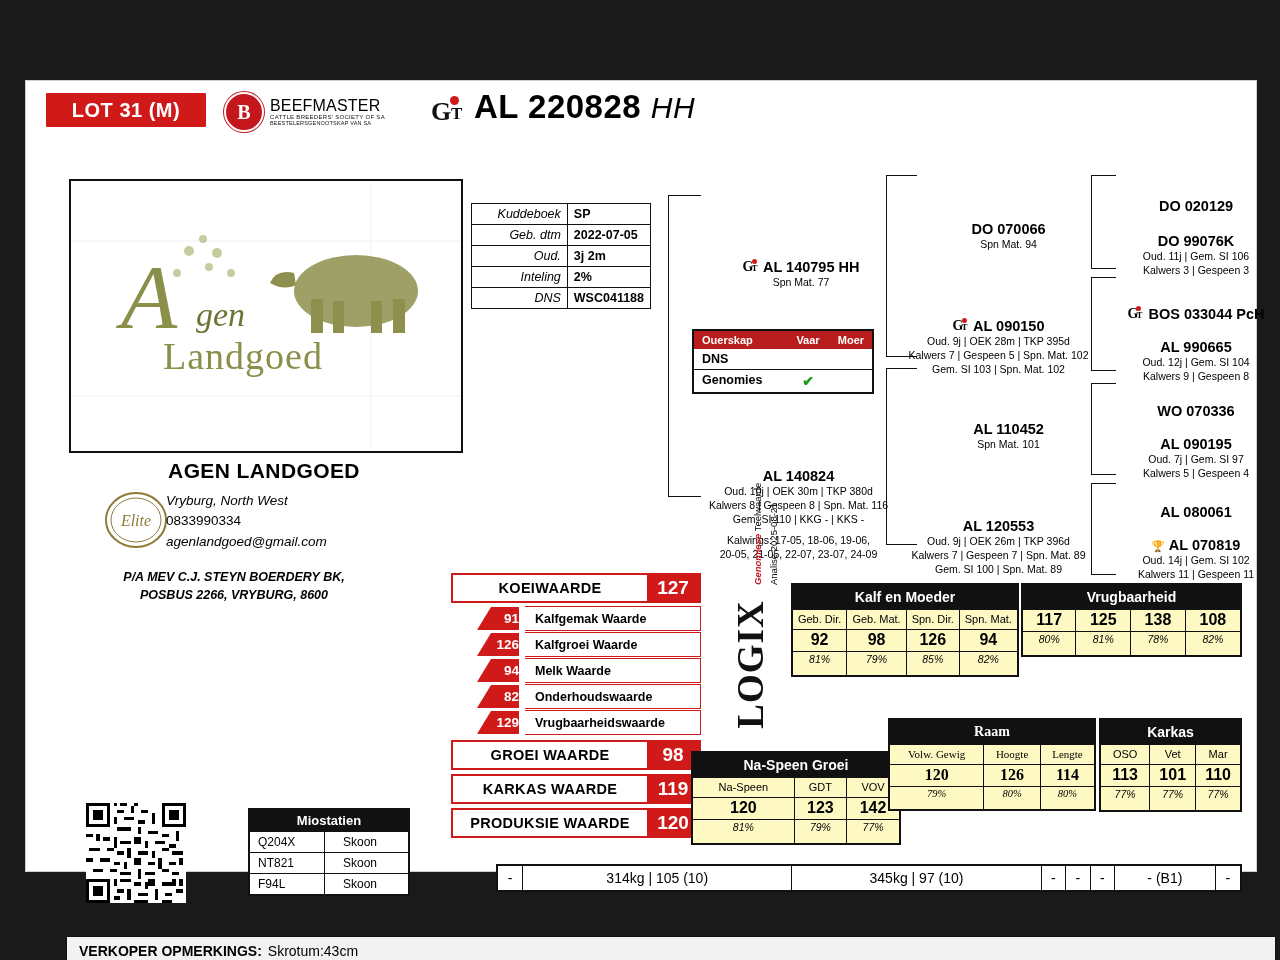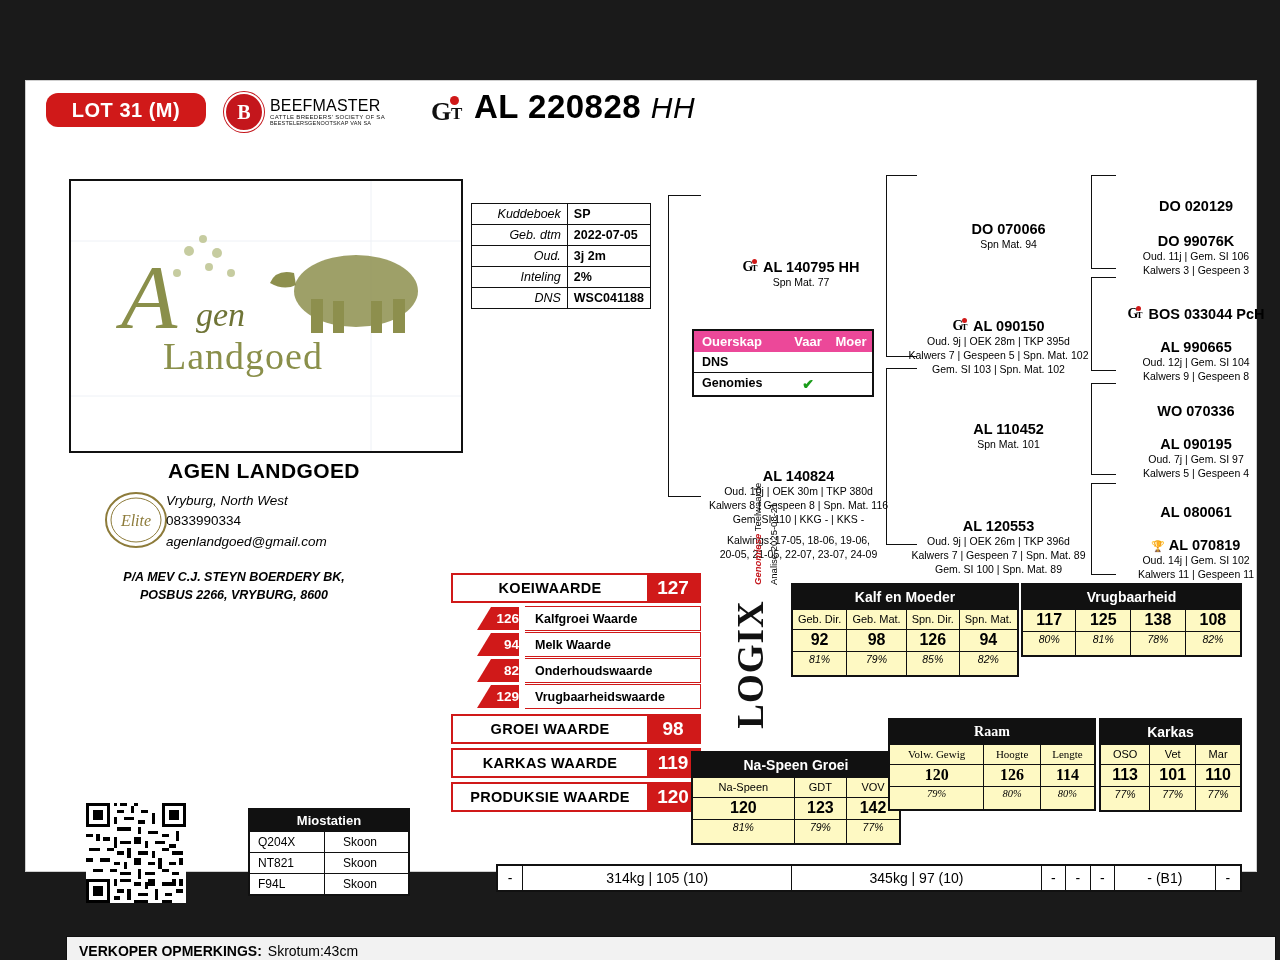--- a/index.html
+++ b/index.html
@@ -1,21 +1,21 @@
 <!DOCTYPE html>
 <html><head>
 <meta charset="utf-8">
 <style>
   html,body{margin:0;padding:0;background:#1a1a1a;}
   body{width:1280px;height:960px;font-family:"Liberation Sans",sans-serif;overflow:hidden;}
   .page{position:absolute;left:25px;top:80px;width:1230px;height:790px;background:#ffffff;border:1px solid #cfcfcf;}
   .inner{position:absolute;left:20px;top:12px;width:1196px;height:766px;}
 
   
-  .lot-badge{position:absolute;left:0;top:0;width:160px;height:34px;background:#d01919;border-radius:12px;color:#fff;
+  .lot-badge{position:absolute;left:0;top:0;width:160px;height:34px;background:#d01919;border-radius:1px;color:#fff;
              font-weight:bold;font-size:20px;display:flex;align-items:center;justify-content:center;letter-spacing:.5px;}
   .bm-logo{position:absolute;left:178px;top:-2px;width:200px;height:42px;display:flex;align-items:center;}
   .bm-circle{width:36px;height:36px;border-radius:50%;background:#c4161c;color:#fff;display:flex;align-items:center;justify-content:center;
              font-weight:bold;font-size:20px;font-family:"Liberation Serif",serif;border:2px solid #fff;box-shadow:0 0 0 1px #c4161c;}
   .bm-text{margin-left:6px;line-height:1.05;}
   .bm-t1{font-size:16px;font-weight:bold;letter-spacing:.2px;}
   .bm-t1 span{font-weight:normal;}
   .bm-t2{font-size:6px;letter-spacing:.3px;color:#111;}
   .bm-t3{font-size:5.5px;letter-spacing:.2px;color:#111;}
   .gt-mark{position:absolute;left:385px;top:2px;width:34px;height:32px;}
@@ -40,21 +40,21 @@
   .elite-badge{position:absolute;left:55px;top:395px;width:70px;height:64px;}
 
   
   .kudde{position:absolute;left:425px;top:110px;width:180px;border:1px solid #111;border-collapse:collapse;}
   .kudde td{border:1px solid #111;font-size:12.5px;padding:3px 6px;font-style:italic;}
   .kudde td.l{text-align:right;width:88px;}
   .kudde td.v{text-align:left;font-style:normal;font-weight:bold;}
 
   
   .ouerskap{position:absolute;left:646px;top:236px;width:178px;border:2px solid #111;background:#fff;}
-  .ouerskap .hd{background:#ec4899;color:#fff;display:flex;font-size:13px;font-weight:bold;padding:3px 0;}
+  .ouerskap .hd{background:#b91c1c;color:#fff;display:flex;font-size:11px;font-weight:bold;padding:3px 0;}
   .ouerskap .hd div:nth-child(1){width:88px;padding-left:8px;}
   .ouerskap .hd div:nth-child(2){width:46px;text-align:center;}
   .ouerskap .hd div:nth-child(3){width:44px;text-align:center;}
   .ouerskap .row{display:flex;font-size:12.5px;font-weight:bold;border-top:1px solid #111;padding:3px 0;}
   .ouerskap .row div:nth-child(1){width:88px;padding-left:8px;}
   .ouerskap .row div:nth-child(2){width:46px;text-align:center;color:#1a9c1a;font-size:14px;}
   .ouerskap .row div:nth-child(3){width:44px;text-align:center;color:#1a9c1a;font-size:14px;}
 
   
   .ped{position:absolute;left:600px;top:80px;width:600px;height:400px;font-size:11px;}
@@ -328,20 +328,24 @@
         <div class="sub">Kalwers 11 | Gespeen 11</div>
       </div>
     </div>
 
     <div class="vals">
       <div class="bigbar">
         <div class="lbl">KOEIWAARDE</div>
         <div class="num">127</div>
       </div>
       <div class="indent">
+        <div class="smallrow">
+          <div class="num">91</div>
+          <div class="lbl">Kalfgemak Waarde</div>
+        </div>
         <div class="smallrow">
           <div class="num">126</div>
           <div class="lbl">Kalfgroei Waarde</div>
         </div>
         <div class="smallrow">
           <div class="num">94</div>
           <div class="lbl">Melk Waarde</div>
         </div>
         <div class="smallrow">
           <div class="num">82</div>

